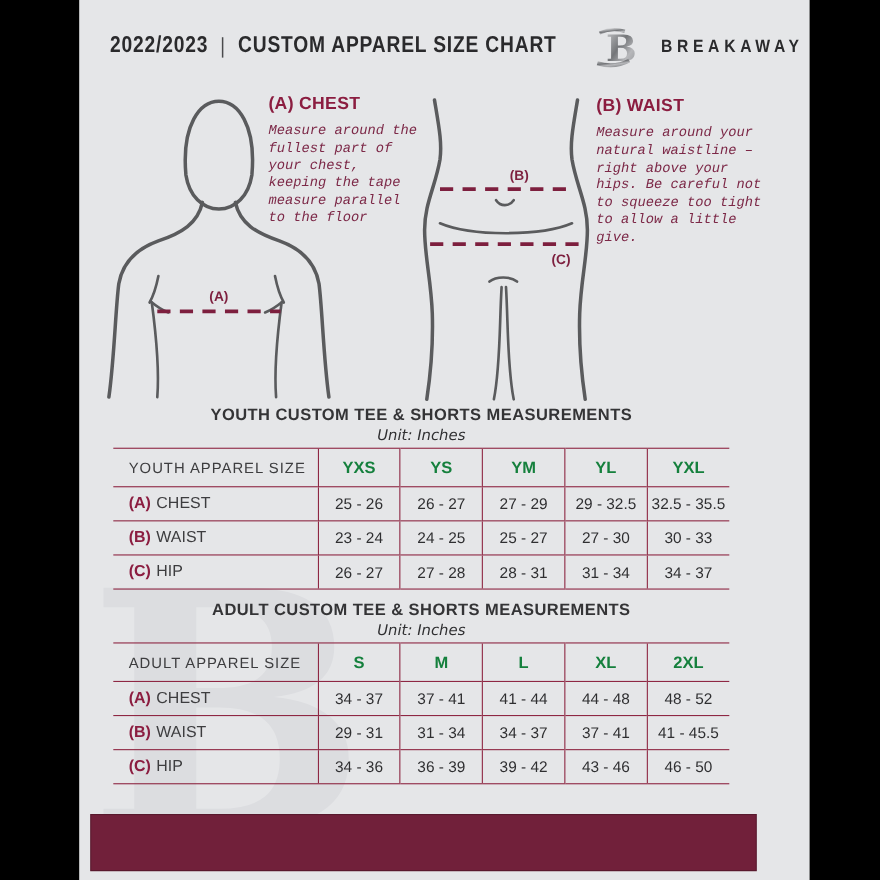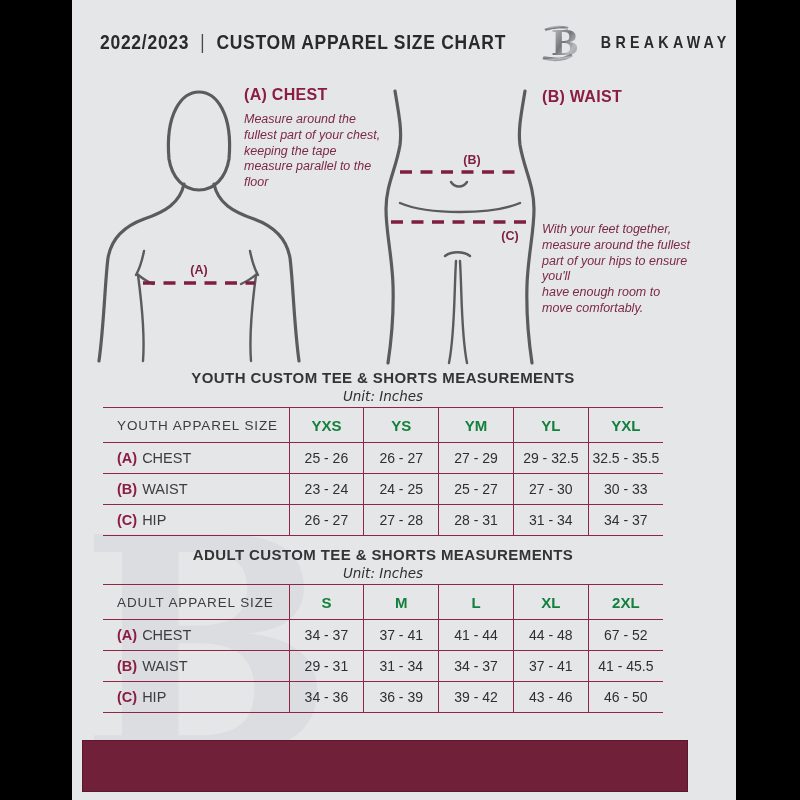--- a/index.html
+++ b/index.html
@@ -14,21 +14,21 @@
             transform:scale(.92,1.1);transform-origin:left center;
             font-weight:700;font-size:19px;letter-spacing:.8px;color:#2a2a2c;white-space:nowrap;}
   .hdr-pipe{font-weight:400;color:#4a4a4c;font-size:18px;}
   .hdr-right{display:flex;align-items:center;gap:11px;}
   .brand-name{font-weight:700;font-size:15px;letter-spacing:4.5px;color:#2a2a2c;
               transform:scale(.95,1.08);transform-origin:right center;white-space:nowrap;}
 
   
   .instr{position:absolute;z-index:2;}
   .instr-head{font-weight:700;font-size:16px;color:#8b1d40;letter-spacing:.3px;margin-bottom:8px;}
-  .instr-body{font-family:Liberation Sans, sans-serif;font-style:italic;font-size:12.5px;
+  .instr-body{font-family:Liberation Mono, monospace;font-style:italic;font-size:12.5px;
               line-height:1.26;color:#7c2847;white-space:pre-line;}
 
   
   .fig{position:absolute;pointer-events:none;}
   .fig path{fill:none;stroke:#5a5b5d;stroke-linecap:round;}
   .fig .contour{stroke-width:3.2px;}
   .fig .detail{stroke-width:2.4px;}
   .fig .dash{stroke:#7d1f3e;stroke-width:3.4px;stroke-dasharray:12 8.5;stroke-linecap:butt;}
   .fig text{font-family:"Liberation Sans",sans-serif;font-weight:700;font-size:12.5px;fill:#7d1f3e;}
 
@@ -125,25 +125,24 @@
       <text x="138" y="155" text-anchor="middle">(C)</text>
     </svg>
 
     <div class="instr" style="left:172px;top:86px;width:140px">
       <div class="instr-head">(A) CHEST</div>
       <div class="instr-body">Measure around the fullest part of your chest, keeping the tape measure parallel to the floor</div>
     </div>
 
     <div class="instr" style="left:470px;top:88px;width:152px">
       <div class="instr-head">(B) WAIST</div>
+      <div class="instr-body">Measure around your natural waistline – right above your hips. Be careful not to squeeze too tight to allow a little give.</div>
     </div>
 
     <div class="instr" style="left:470px;top:222px;width:152px">
-      <div class="instr-body">With your feet together, measure around the fullest part of your hips to ensure you'll
-have enough room to move comfortably.</div>
     </div>
 
     <div class="watermark">B</div>
 
     <div class="table-block" style="top:369px">
       <div class="tbl-title">YOUTH CUSTOM TEE &amp; SHORTS MEASUREMENTS</div>
       <div class="tbl-unit">Unit: Inches</div>
       <table class="size">
         <colgroup>
             <col class="c0">
@@ -214,21 +213,21 @@
             <th>2XL</th>
           </tr>
         </thead>
         <tbody>
           <tr>
             <td class="first"><span class="pfx">(A)</span><span>CHEST</span></td>
             <td>34 - 37</td>
             <td>37 - 41</td>
             <td>41 - 44</td>
             <td>44 - 48</td>
-            <td>67 - 52</td>
+            <td>48 - 52</td>
           </tr>
           <tr>
             <td class="first"><span class="pfx">(B)</span><span>WAIST</span></td>
             <td>29 - 31</td>
             <td>31 - 34</td>
             <td>34 - 37</td>
             <td>37 - 41</td>
             <td>41 - 45.5</td>
           </tr>
           <tr>

